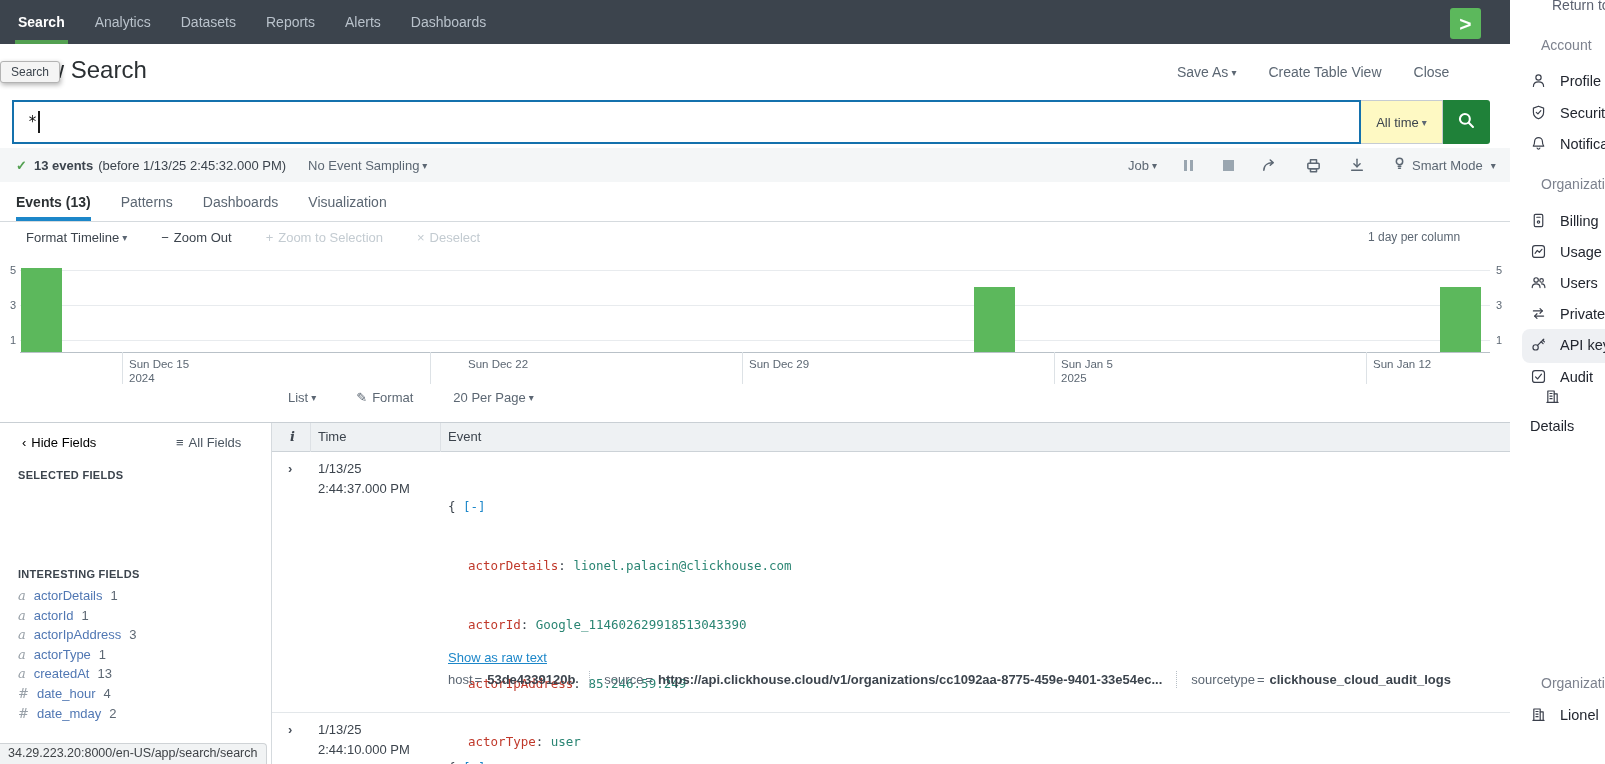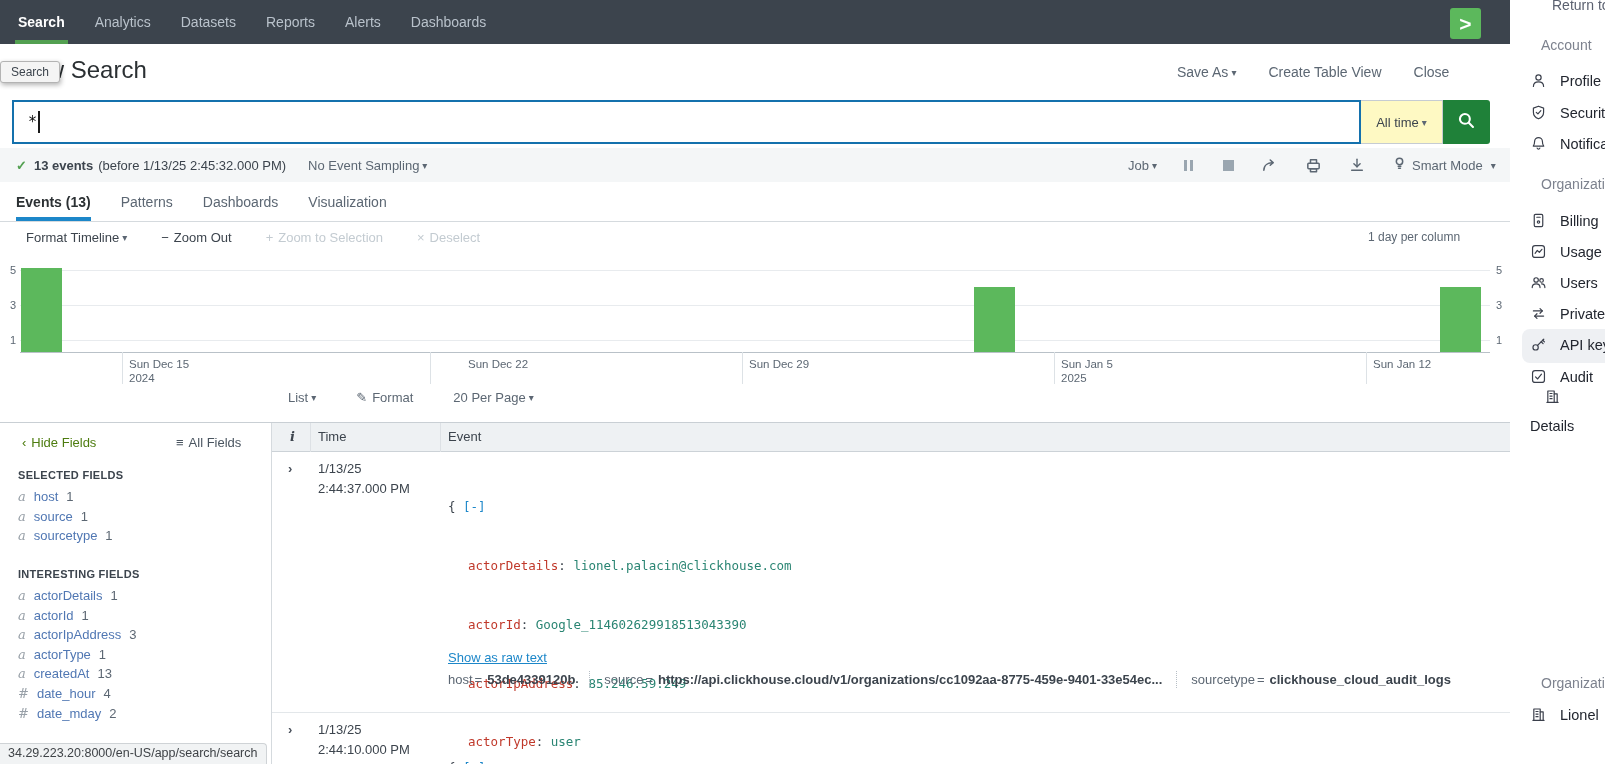--- a/index.html
+++ b/index.html
@@ -63,21 +63,21 @@
   .ylabr{position:absolute;width:14px;font-size:11px;color:#5c6773;text-align:left;}
   .xtick{position:absolute;top:90px;width:1px;height:32px;background:#dde2e6;}
   .xlab{position:absolute;top:95px;font-size:11.5px;color:#5c6773;line-height:14px;}
 
   .list-controls{position:absolute;left:288px;top:390px;display:flex;gap:40px;font-size:13px;color:#5c6773;align-items:center;}
   .list-controls .ctl{cursor:pointer;white-space:nowrap;}
   .main-divider{position:absolute;left:0;top:422px;width:1510px;border-top:1px solid #c9cfd4;}
 
   
   .fields{position:absolute;left:0;top:423px;width:270px;height:341px;background:#fff;font-size:13px;}
-  .fields-hd{position:absolute;left:22px;top:12px;color:#4d7c0f;cursor:pointer;}
+  .fields-hd{position:absolute;left:22px;top:12px;color:#000000;cursor:pointer;}
   .fields-hd2{position:absolute;left:176px;top:12px;color:#4a5560;cursor:pointer;}
   .fsec{position:absolute;left:18px;font-size:11px;font-weight:700;color:#3c444d;letter-spacing:.3px;}
   .flist{position:absolute;left:18px;line-height:19.6px;}
   .frow{white-space:nowrap;cursor:pointer;}
   .ftype{font-family:"DejaVu Serif",serif;font-style:italic;color:#98a0a8;margin-right:8px;}
   .fname{color:#5077b3;}
   .fcount{color:#5c6773;margin-left:8px;}
 
   
   .etable{position:absolute;left:271px;top:423px;width:1239px;height:341px;border-left:1px solid #d5dade;background:#fff;}
@@ -295,25 +295,20 @@
       <span class="ctl"><span>20 Per Page</span><span class="caret">▾</span></span>
     </div>
 
     <div class="main-divider"></div>
 
     <div class="fields">
       <span class="fields-hd"><span class="sym">‹</span><span>Hide Fields</span></span>
       <span class="fields-hd2"><span class="sym">≡</span><span>All Fields</span></span>
 
       <div class="fsec" style="top:46px;">SELECTED FIELDS</div>
-      <div class="flist" style="top:64px;">
-        <div class="frow"><span class="ftype">a</span><span class="fname">host</span><span class="fcount">1</span></div>
-        <div class="frow"><span class="ftype">a</span><span class="fname">source</span><span class="fcount">1</span></div>
-        <div class="frow"><span class="ftype">a</span><span class="fname">sourcetype</span><span class="fcount">1</span></div>
-      </div>
 
       <div class="fsec" style="top:145px;">INTERESTING FIELDS</div>
       <div class="flist" style="top:163px;">
         <div class="frow"><span class="ftype">a</span><span class="fname">actorDetails</span><span class="fcount">1</span></div>
         <div class="frow"><span class="ftype">a</span><span class="fname">actorId</span><span class="fcount">1</span></div>
         <div class="frow"><span class="ftype">a</span><span class="fname">actorIpAddress</span><span class="fcount">3</span></div>
         <div class="frow"><span class="ftype">a</span><span class="fname">actorType</span><span class="fcount">1</span></div>
         <div class="frow"><span class="ftype">a</span><span class="fname">createdAt</span><span class="fcount">13</span></div>
         <div class="frow"><span class="ftype">#</span><span class="fname">date_hour</span><span class="fcount">4</span></div>
         <div class="frow"><span class="ftype">#</span><span class="fname">date_mday</span><span class="fcount">2</span></div>

